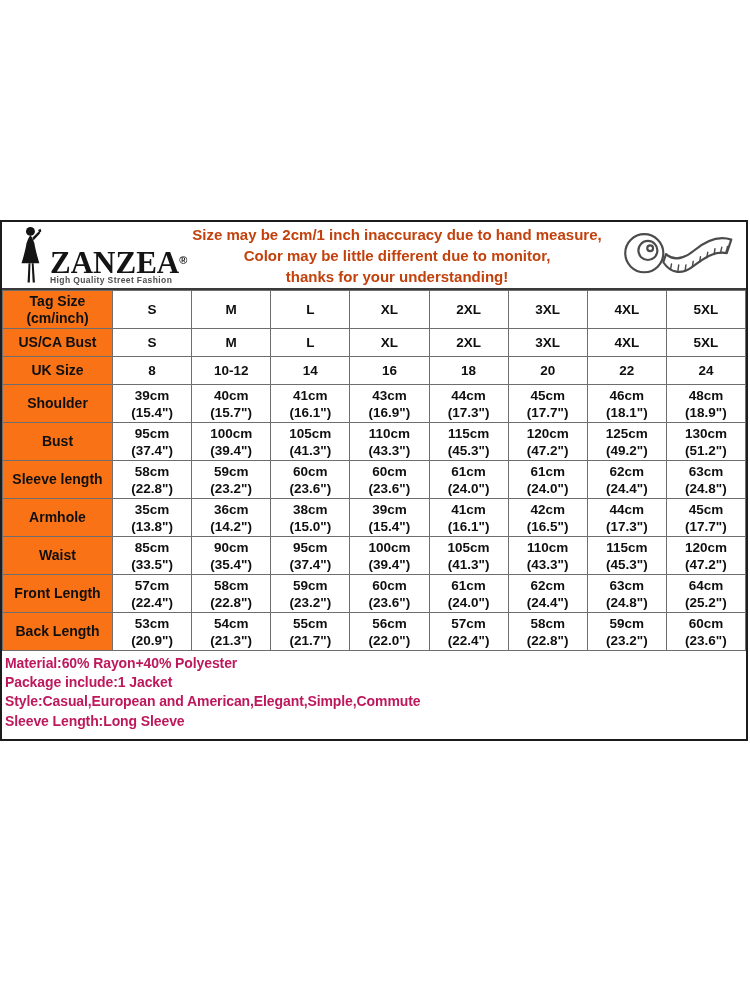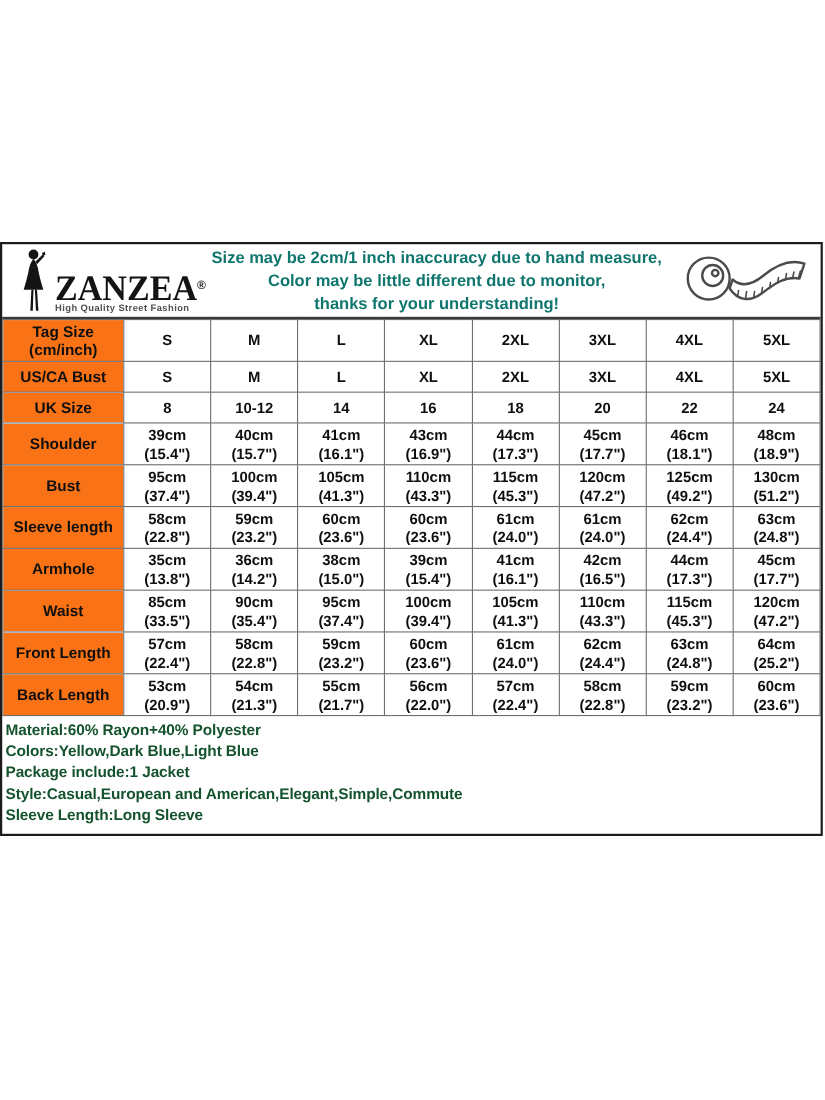--- a/index.html
+++ b/index.html
@@ -11,37 +11,37 @@
   .header-band{height:64px;display:flex;align-items:center;border-bottom:2px solid #3a3a3a;padding:1px 0;}
   .logo{width:178px;display:flex;align-items:flex-end;padding-left:16px;box-sizing:border-box;}
   .figure-svg{width:30px;height:60px;flex:0 0 auto;}
   .logo-text{margin-left:2px;}
   .brand-row{display:flex;align-items:flex-start;line-height:28px;}
   .brand{font-family:"Liberation Serif",serif;font-weight:bold;font-size:31px;letter-spacing:0px;
          color:#141414;transform:scaleY(1.05);display:inline-block;}
   .reg{font-size:11px;font-weight:bold;margin-top:-2px;color:#141414;}
   .tagline{font-size:8.5px;color:#4f4f4f;letter-spacing:0.4px;margin-top:-1px;font-weight:bold;}
   .disclaimer{flex:1;text-align:center;font-weight:bold;font-size:15px;line-height:21px;
-              white-space:pre-line;color:#0f766e;padding:0 4px;}
+              white-space:pre-line;color:#c2410c;padding:0 4px;}
   .tape-svg{width:124px;height:58px;margin-right:8px;flex:0 0 auto;}
 
   
   table.size{width:100%;border-collapse:collapse;table-layout:fixed;}
   table.size td{border:1px solid #6e6e6e;text-align:center;vertical-align:middle;
                 font-weight:bold;font-size:13.5px;line-height:17px;white-space:pre-line;
                 padding:0;color:#0f0f0f;overflow:hidden;}
   table.size td.label{background:#f97316;font-size:14px;}
   col.c0{width:110px;}
   tr.rh37 td{height:37px;}
   tr.rh28 td{height:27px;}
   tr.rh38 td{height:37px;}
 
   
   .footer{padding:3px 4px 8px 3px;}
-  .detail-line{font-weight:bold;font-size:14px;line-height:19.2px;letter-spacing:-0.1px;color:#14532d;}
+  .detail-line{font-weight:bold;font-size:14px;line-height:19.2px;letter-spacing:-0.1px;color:#be185d;}
 </style>
 </head>
 <body>
 
 <div class="sheet">
 
   <div class="header-band">
     <div class="logo">
       <svg class="figure-svg" viewBox="0 0 38 94" xmlns="http://www.w3.org/2000/svg">
         <g fill="#141414">
@@ -264,19 +264,18 @@
         <td>59cm
 (23.2")</td>
         <td>60cm
 (23.6")</td>
       </tr>
     </tbody>
   </table>
 
   <div class="footer">
     <div class="detail-line">Material:60% Rayon+40% Polyester</div>
-    <div class="detail-line">Colors:Yellow,Dark Blue,Light Blue</div>
     <div class="detail-line">Package include:1 Jacket</div>
     <div class="detail-line">Style:Casual,European and American,Elegant,Simple,Commute</div>
     <div class="detail-line">Sleeve Length:Long Sleeve</div>
   </div>
 
 </div>
 
 </body></html>

